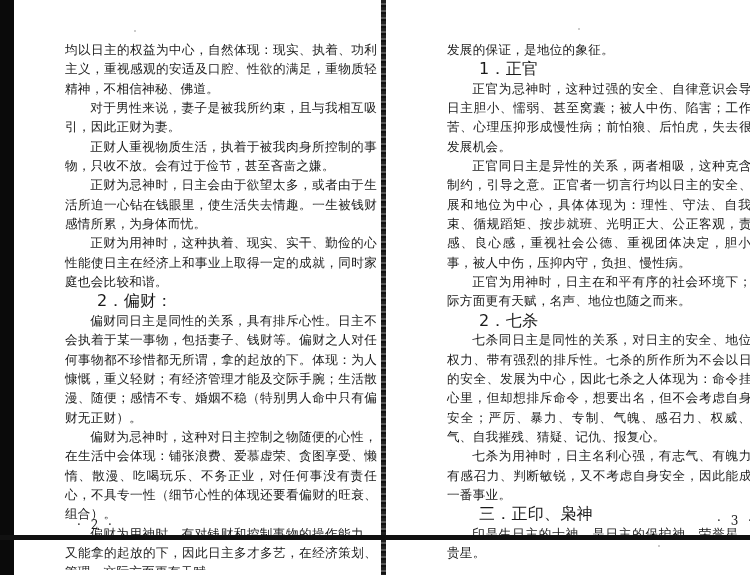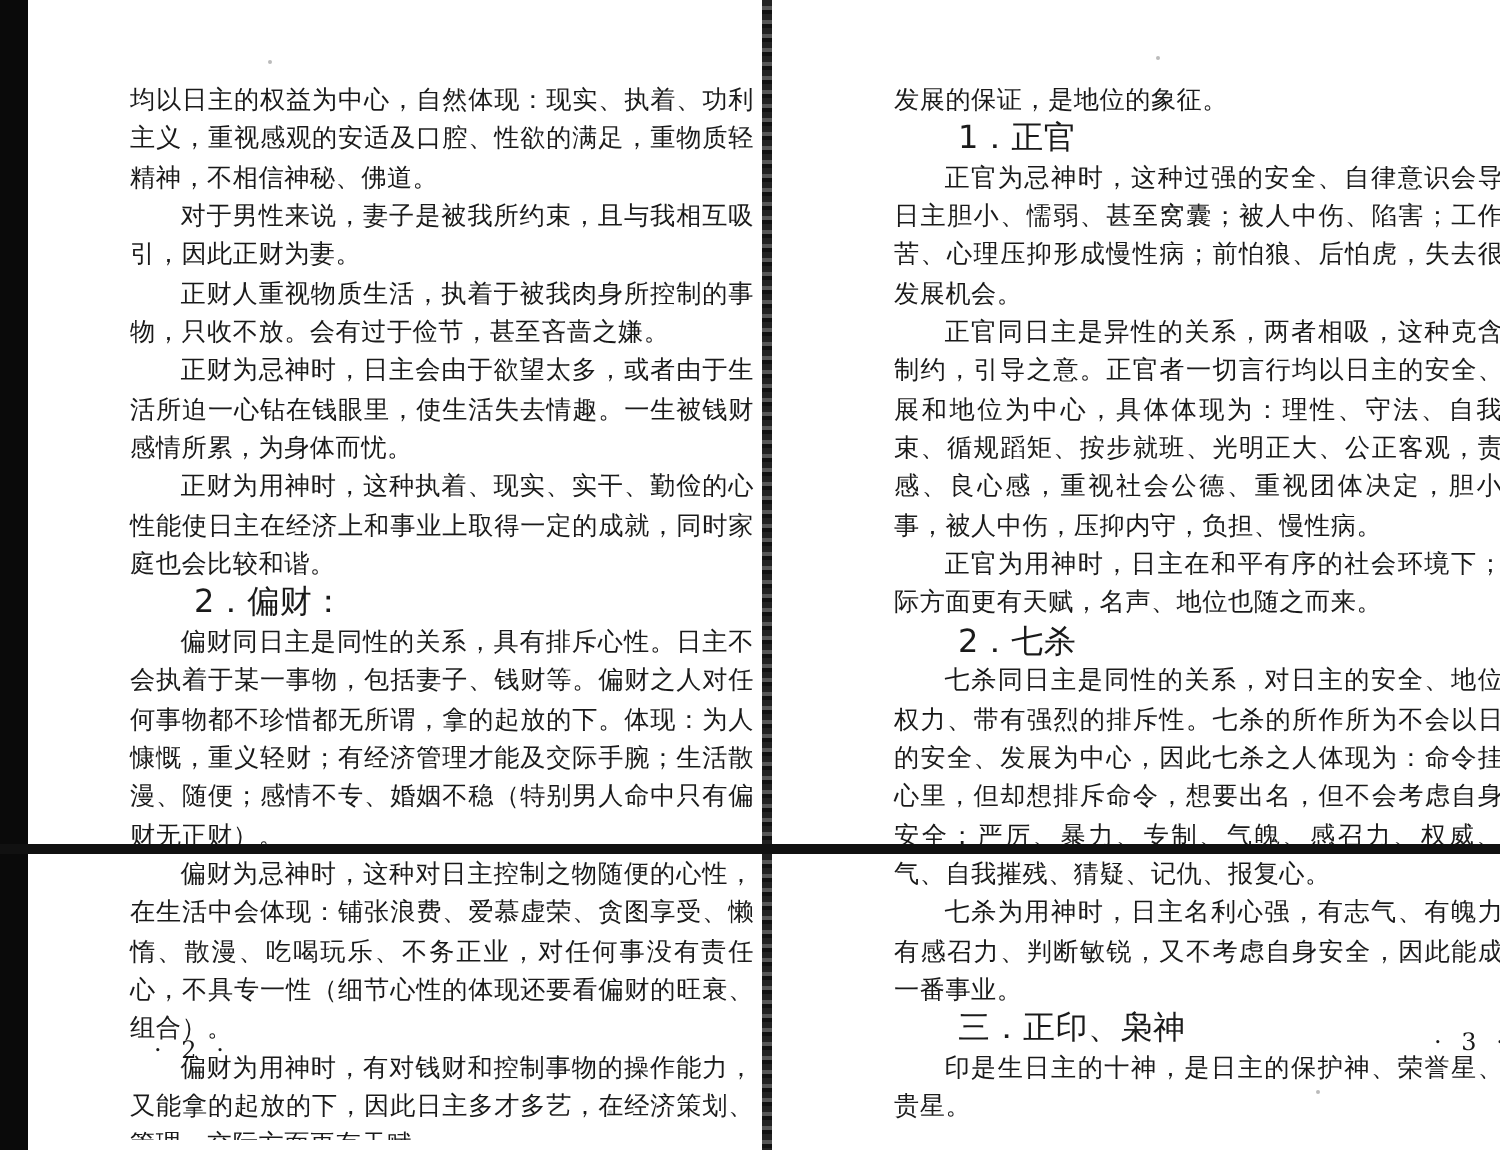--- a/index.html
+++ b/index.html
@@ -2,21 +2,21 @@
 <html><head>
 <meta charset="utf-8">
 <style>
   html, body { margin:0; padding:0; }
   body {
     width:750px; height:575px; overflow:hidden; position:relative;
     background:#ffffff;
     font-family:"DejaVu Serif", "Liberation Serif", serif;
     color:#1a1a1a;
   }
-  .spread { position:absolute; left:0; top:0; width:750px; height:427px; }
+  .spread { position:absolute; left:0; top:0; width:750px; height:540px; }
   .left-edge {
     position:absolute; left:0; top:0; width:14px; height:575px; background:#0a0a0a;
   }
   .bottom-edge {
     position:absolute; left:0; bottom:0; width:750px; height:5px; background:#111;
   }
   .page {
     position:absolute; top:0; height:570px; background:#fff; overflow:hidden;
   }
   .page.left { left:14px; width:368px; border-bottom-left-radius:14px; }

